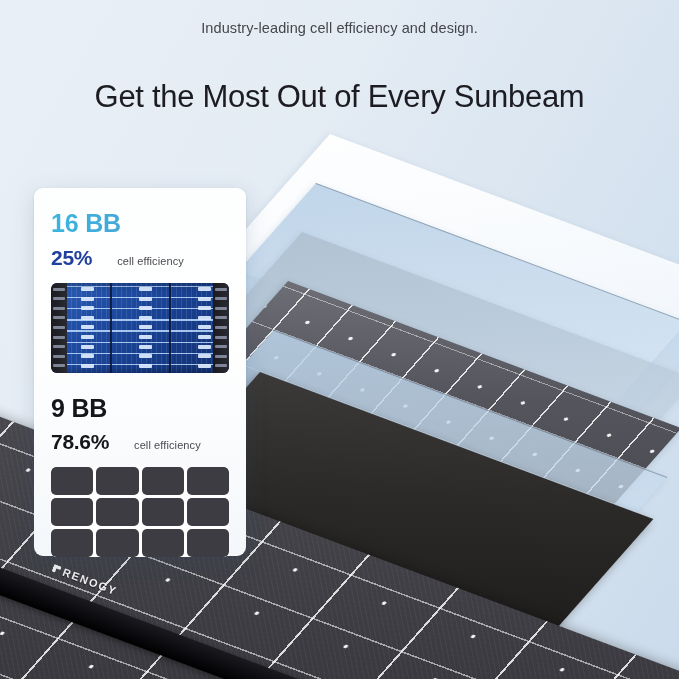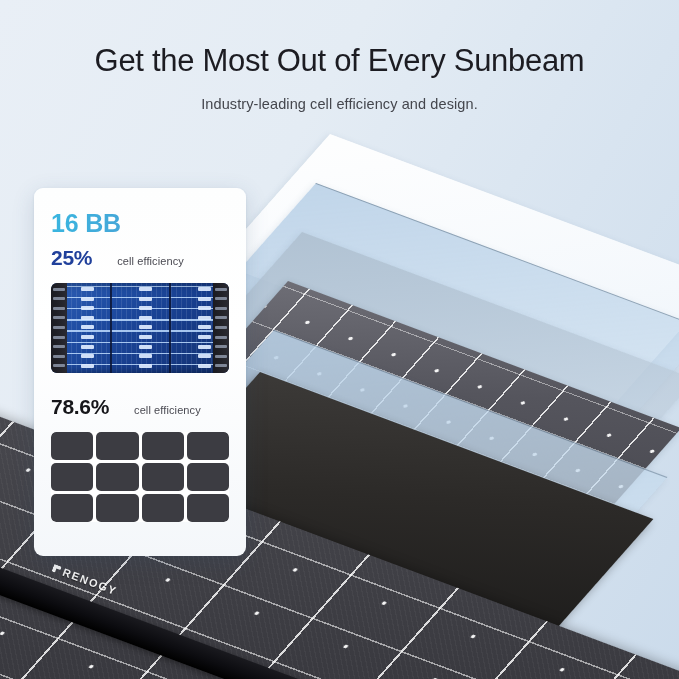--- a/index.html
+++ b/index.html
@@ -193,22 +193,22 @@
     <div class="dots"></div>
   </div>
   <div id="panel-rail"></div>
   <div id="brand-logo">
     <span class="mark"></span>
     <span>RENOGY</span>
   </div>
 </div>
 
 <div id="header">
+  <div id="subhead">Industry-leading cell efficiency and design.</div>
   <div id="headline">Get the Most Out of Every Sunbeam</div>
-  <div id="subhead">Industry-leading cell efficiency and design.</div>
 </div>
 
 <div id="info-card">
 
   <div>
     <div class="bb-title blue">16 BB</div>
     <div class="eff-row">
       <span class="eff-num navy">25%</span>
       <span class="eff-label">cell efficiency</span>
     </div>
@@ -261,20 +261,21 @@
         <div class="solder" style="left: 30px; top: 71.7px;"></div>
         <div class="solder" style="left: 88px; top: 71.7px;"></div>
         <div class="solder" style="left: 147px; top: 71.7px;"></div>
         <div class="solder" style="left: 30px; top: 81.3px;"></div>
         <div class="solder" style="left: 88px; top: 81.3px;"></div>
         <div class="solder" style="left: 147px; top: 81.3px;"></div>
       </div>
   </div>
 
   <div style="margin-top:22px">
+    <div class="bb-title dark">9 BB</div>
     <div class="eff-row">
       <span class="eff-num dark">78.6%</span>
       <span class="eff-label">cell efficiency</span>
     </div>
     <div id="cell-9bb">
         <div class="sq"></div>
         <div class="sq"></div>
         <div class="sq"></div>
         <div class="sq"></div>
         <div class="sq"></div>

